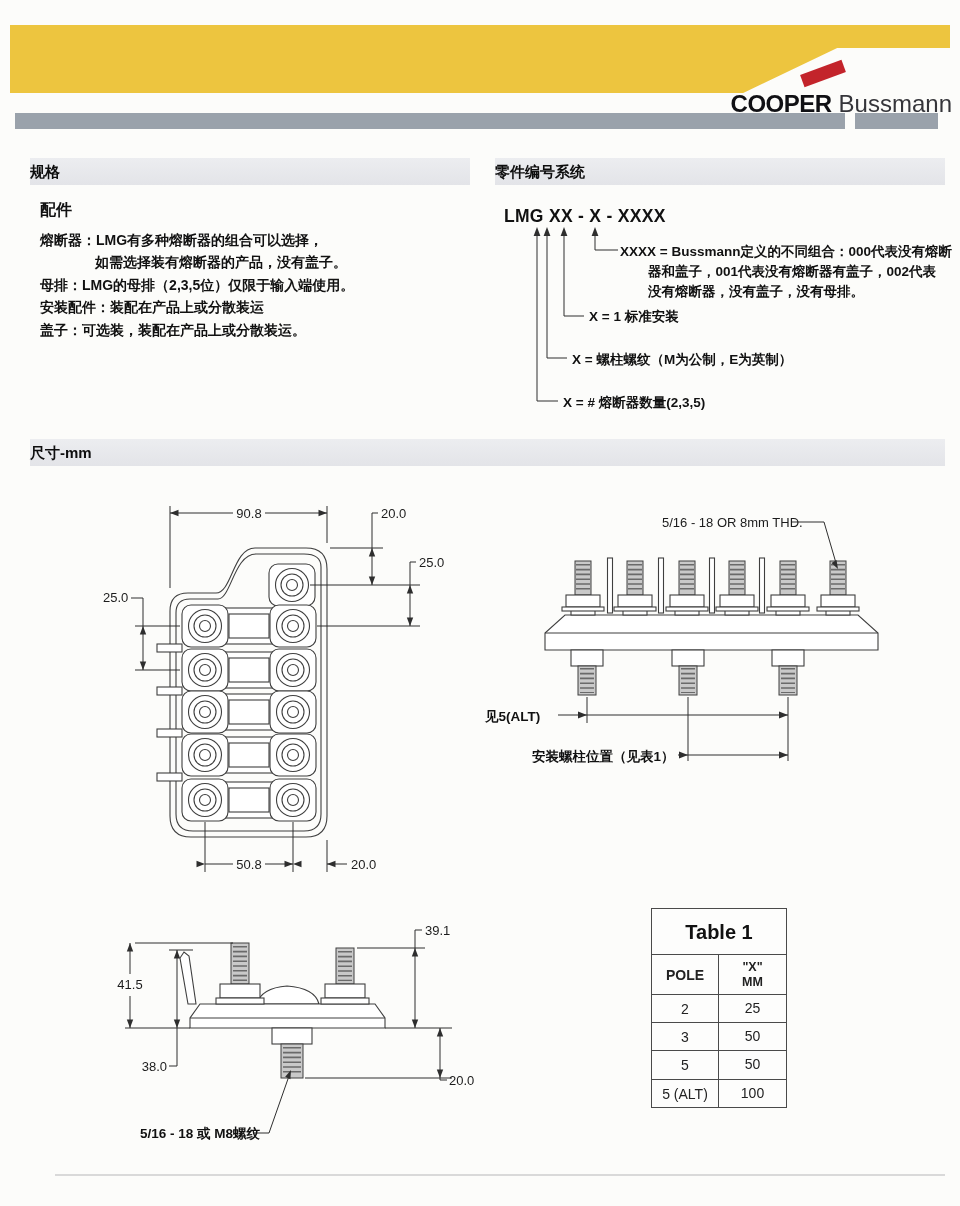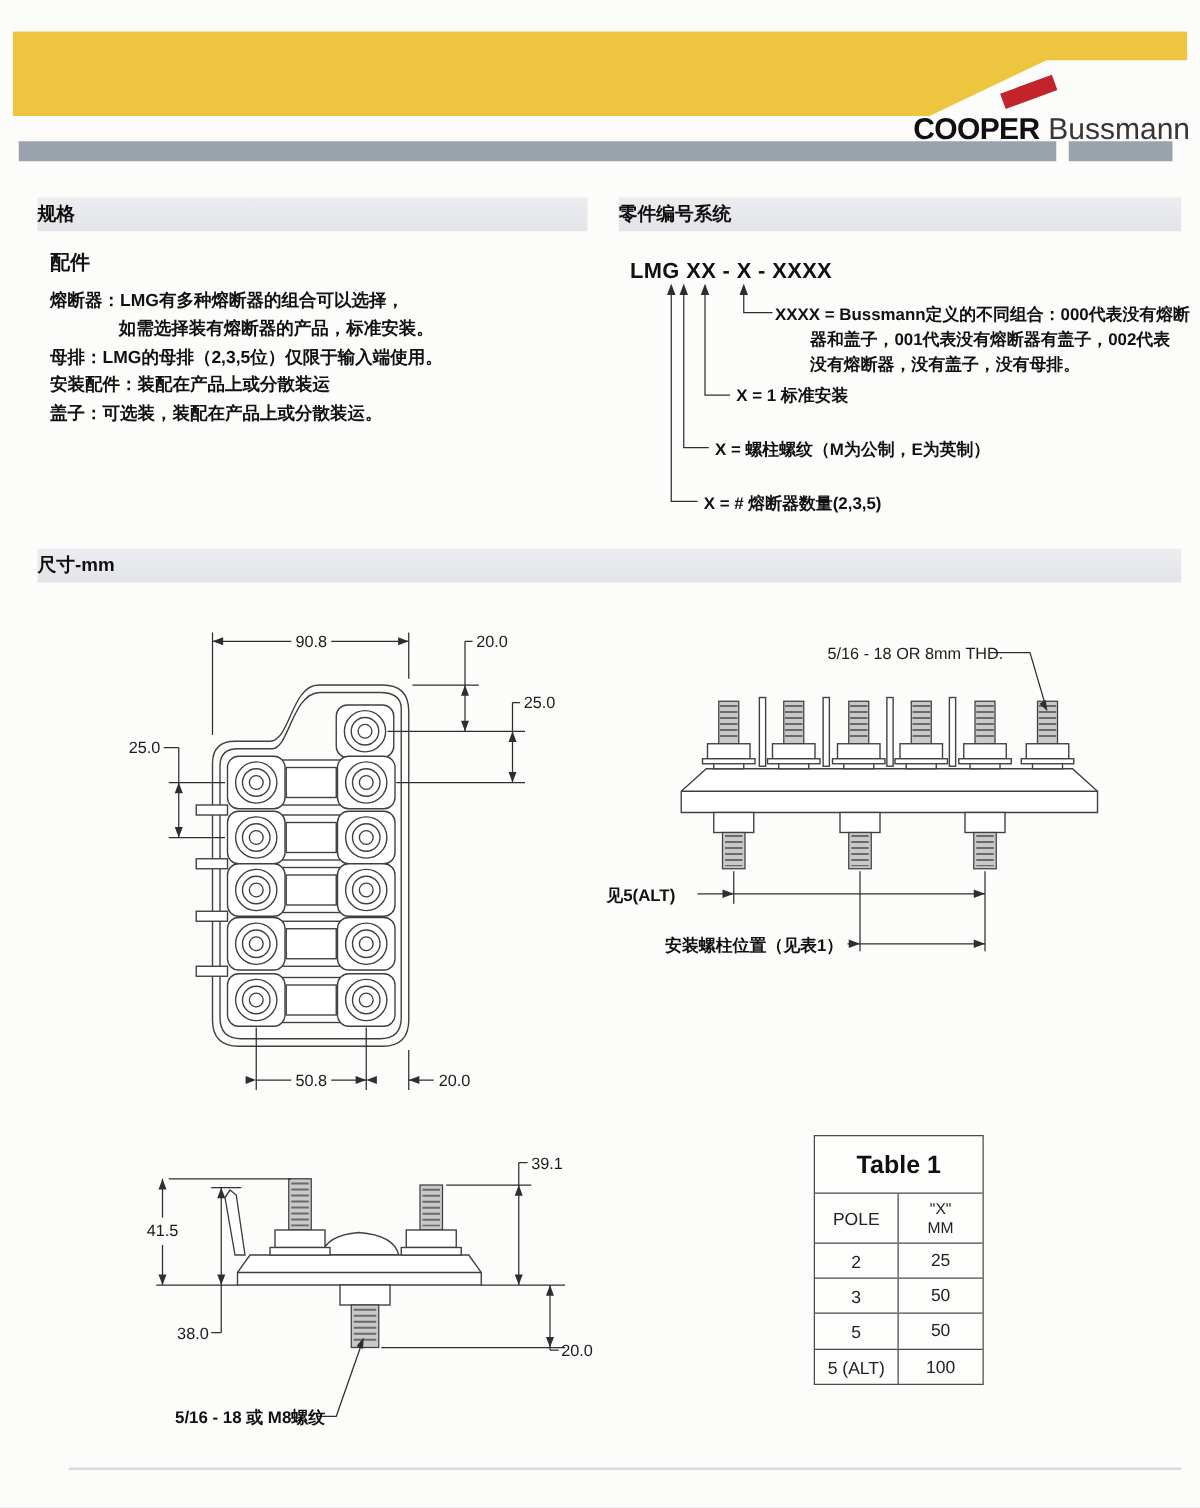--- a/index.html
+++ b/index.html
@@ -46,21 +46,21 @@
   .dimtxtb{font-family:"Liberation Sans",sans-serif;font-size:13.5px;font-weight:bold;fill:#111;}
   .thread{stroke:#6a6a6a;stroke-width:14;stroke-dasharray:1.6 3.2;fill:none;}
   .threadN{stroke:#6a6a6a;stroke-width:18;stroke-dasharray:1.6 3.2;fill:none;}
   .shaft{fill:#c9c9c9;stroke:#3f3f3f;stroke-width:1;}
 
   
   .t1{left:651px;top:908px;width:136px;height:200px;border:1.6px solid #4a4a4a;
       box-sizing:border-box;background:#fdfdfc;color:#222;}
   .t1-title{height:46px;border-bottom:1.6px solid #4a4a4a;text-align:center;
             line-height:46px;font-size:20px;font-weight:bold;color:#111;box-sizing:border-box;}
-  .t1-head{height:40px;}
+  .t1-head{height:40px;font-weight:bold;}
   .t1-grid-row{display:flex;border-bottom:1.4px solid #4a4a4a;box-sizing:border-box;}
   .t1-grid-row:last-child{border-bottom:none;text-align:center;}
   .t1-c1{width:50%;border-right:1.4px solid #4a4a4a;display:flex;align-items:center;
          justify-content:center;box-sizing:border-box;font-size:14px;}
   .t1-c2{width:50%;display:flex;align-items:center;justify-content:center;
          flex-direction:column;font-size:14px;line-height:15px;box-sizing:border-box;}
   .t1-row{height:28.2px;}
   .t1-head .t1-c2{font-size:12.5px;}
 
   .bottom-rule{left:55px;top:1174px;width:890px;height:2px;background:#d9d9d9;}
@@ -77,21 +77,21 @@
   </div>
   <div class="abs gray-bar s1"></div>
   <div class="abs gray-bar s2"></div>
 
   <div class="abs sec-bar sec-spec">
     <span>规格</span>
   </div>
   <div class="abs spec-sub">配件</div>
   <div class="abs spec-lines">
     <div>熔断器：LMG有多种熔断器的组合可以选择，</div>
-    <div class="indent">如需选择装有熔断器的产品，标准安装。</div>
+    <div class="indent">如需选择装有熔断器的产品，没有盖子。</div>
     <div>母排：LMG的母排（2,3,5位）仅限于输入端使用。</div>
     <div>安装配件：装配在产品上或分散装运</div>
     <div>盖子：可选装，装配在产品上或分散装运。</div>
   </div>
 
   <div class="abs sec-bar sec-pn">
     <span>零件编号系统</span>
   </div>
   <div class="abs pn-code">LMG XX - X - XXXX</div>
 

